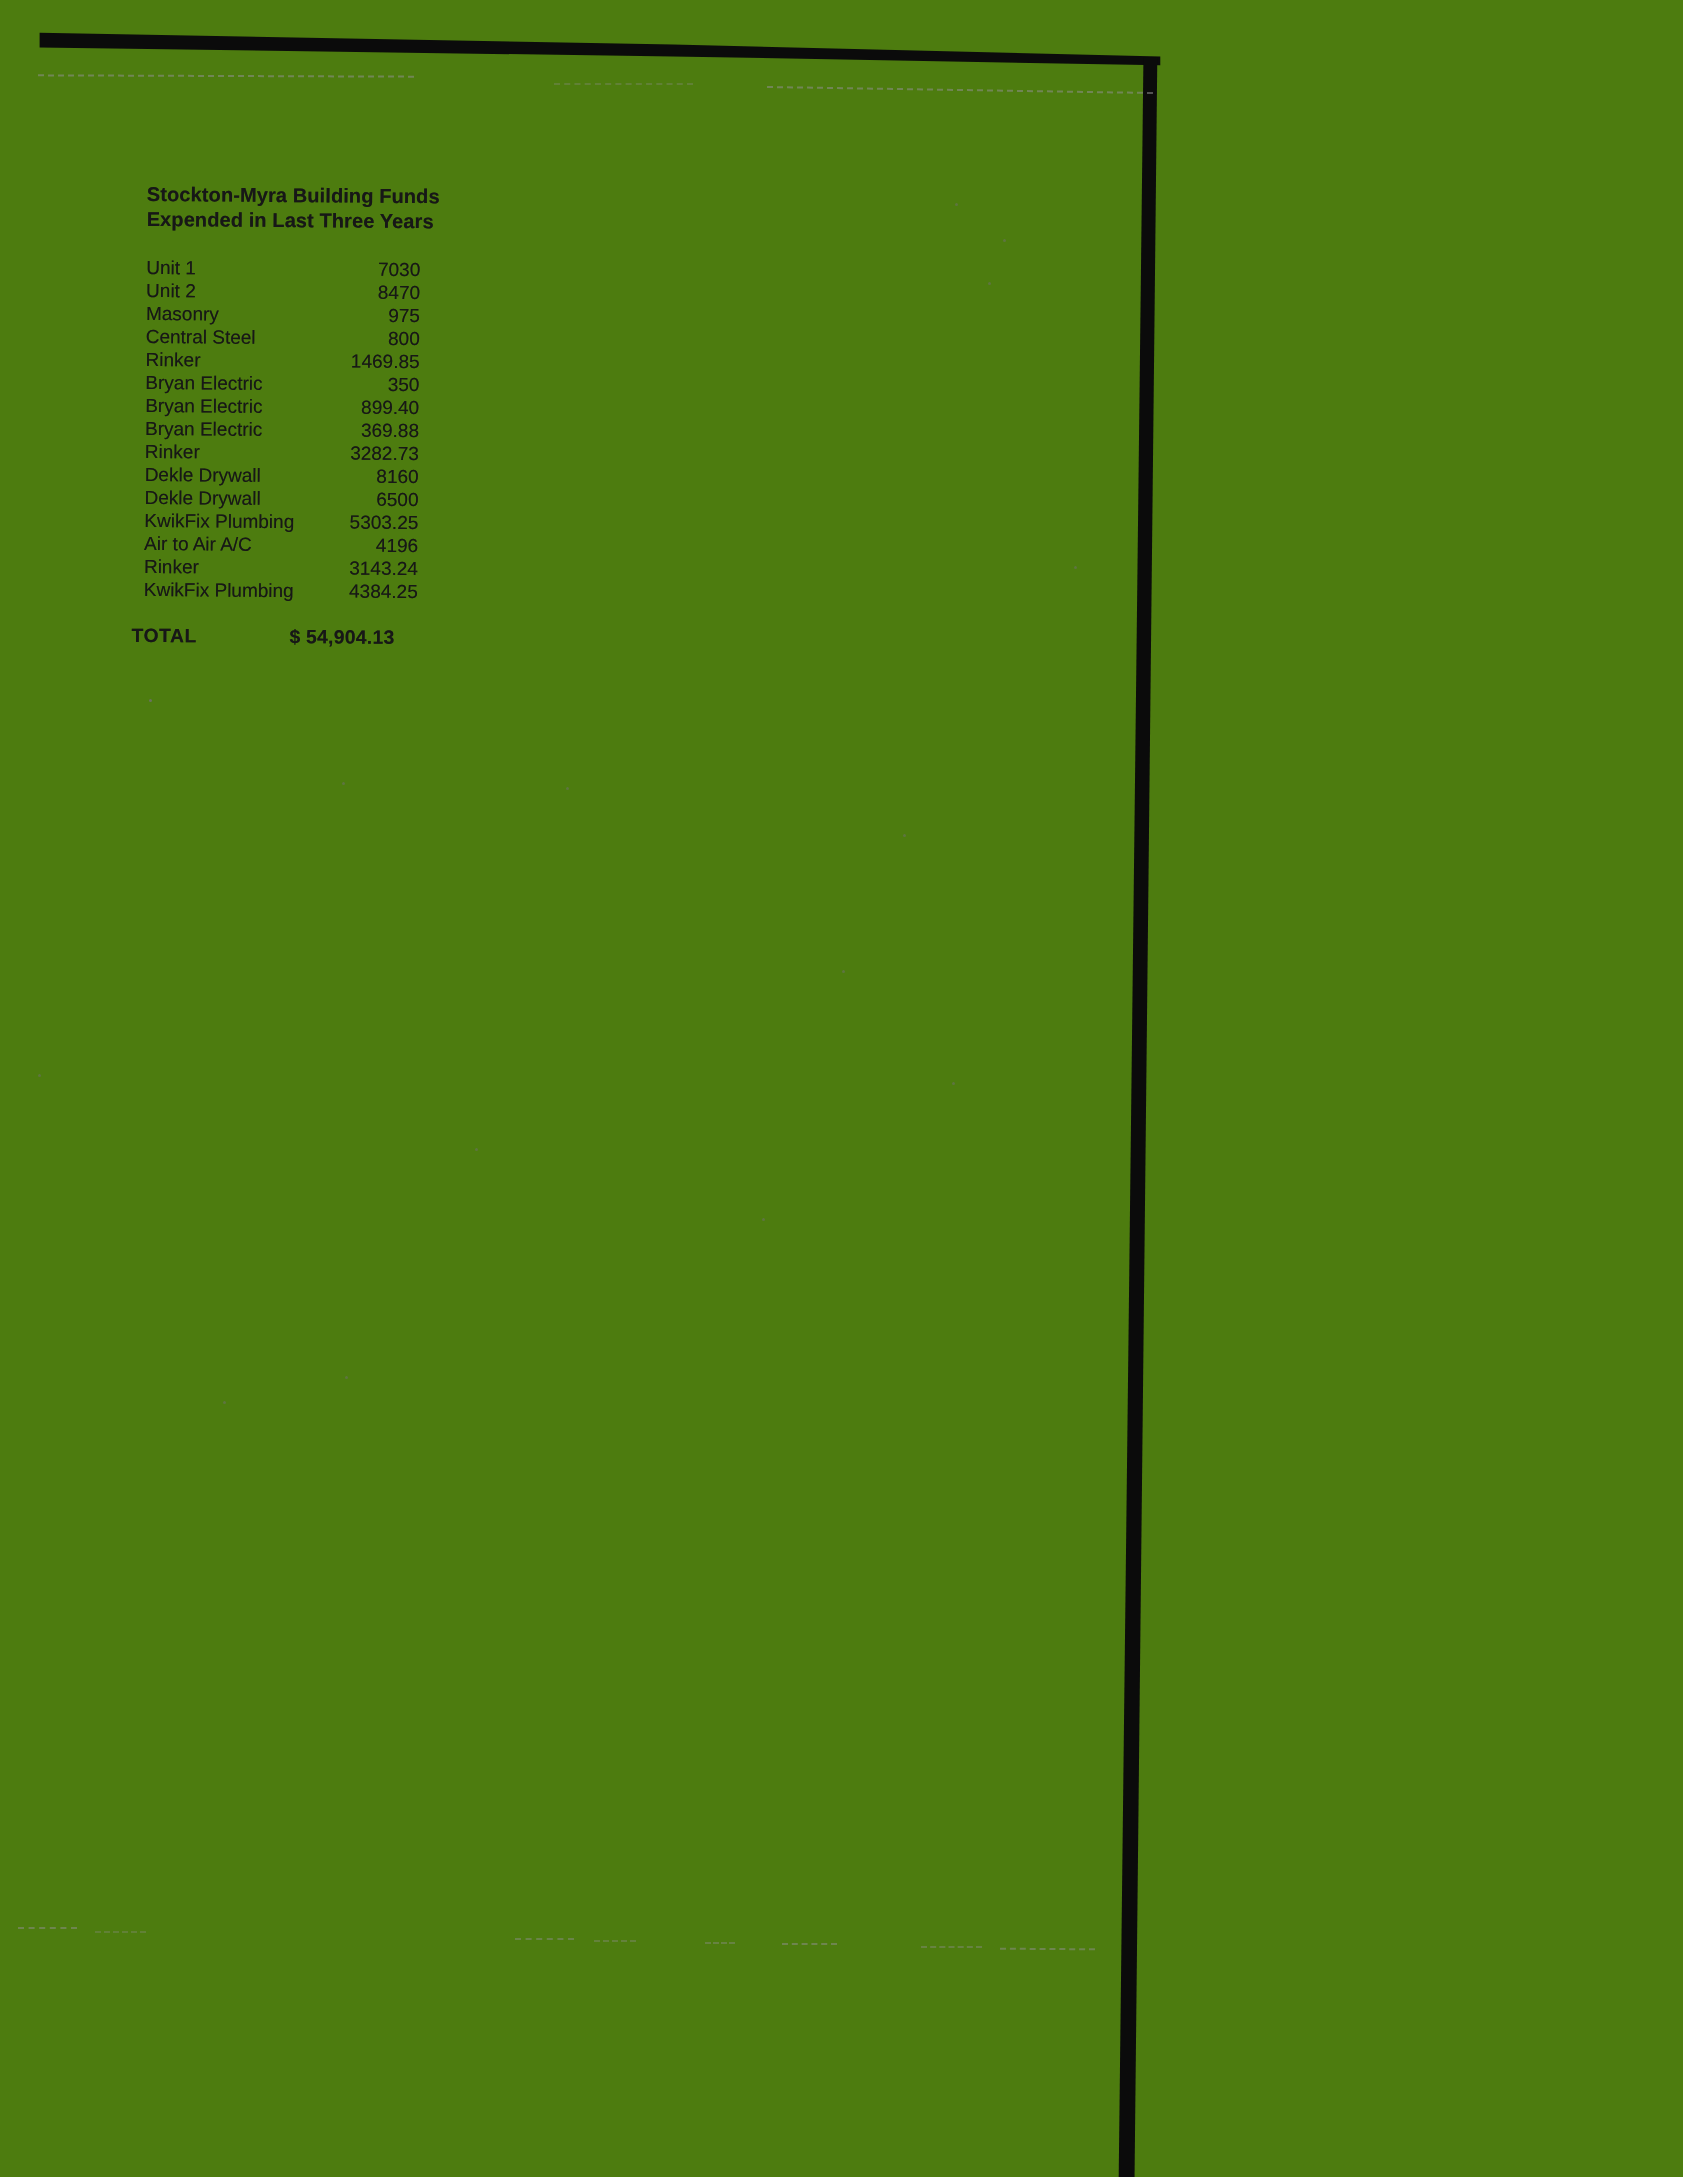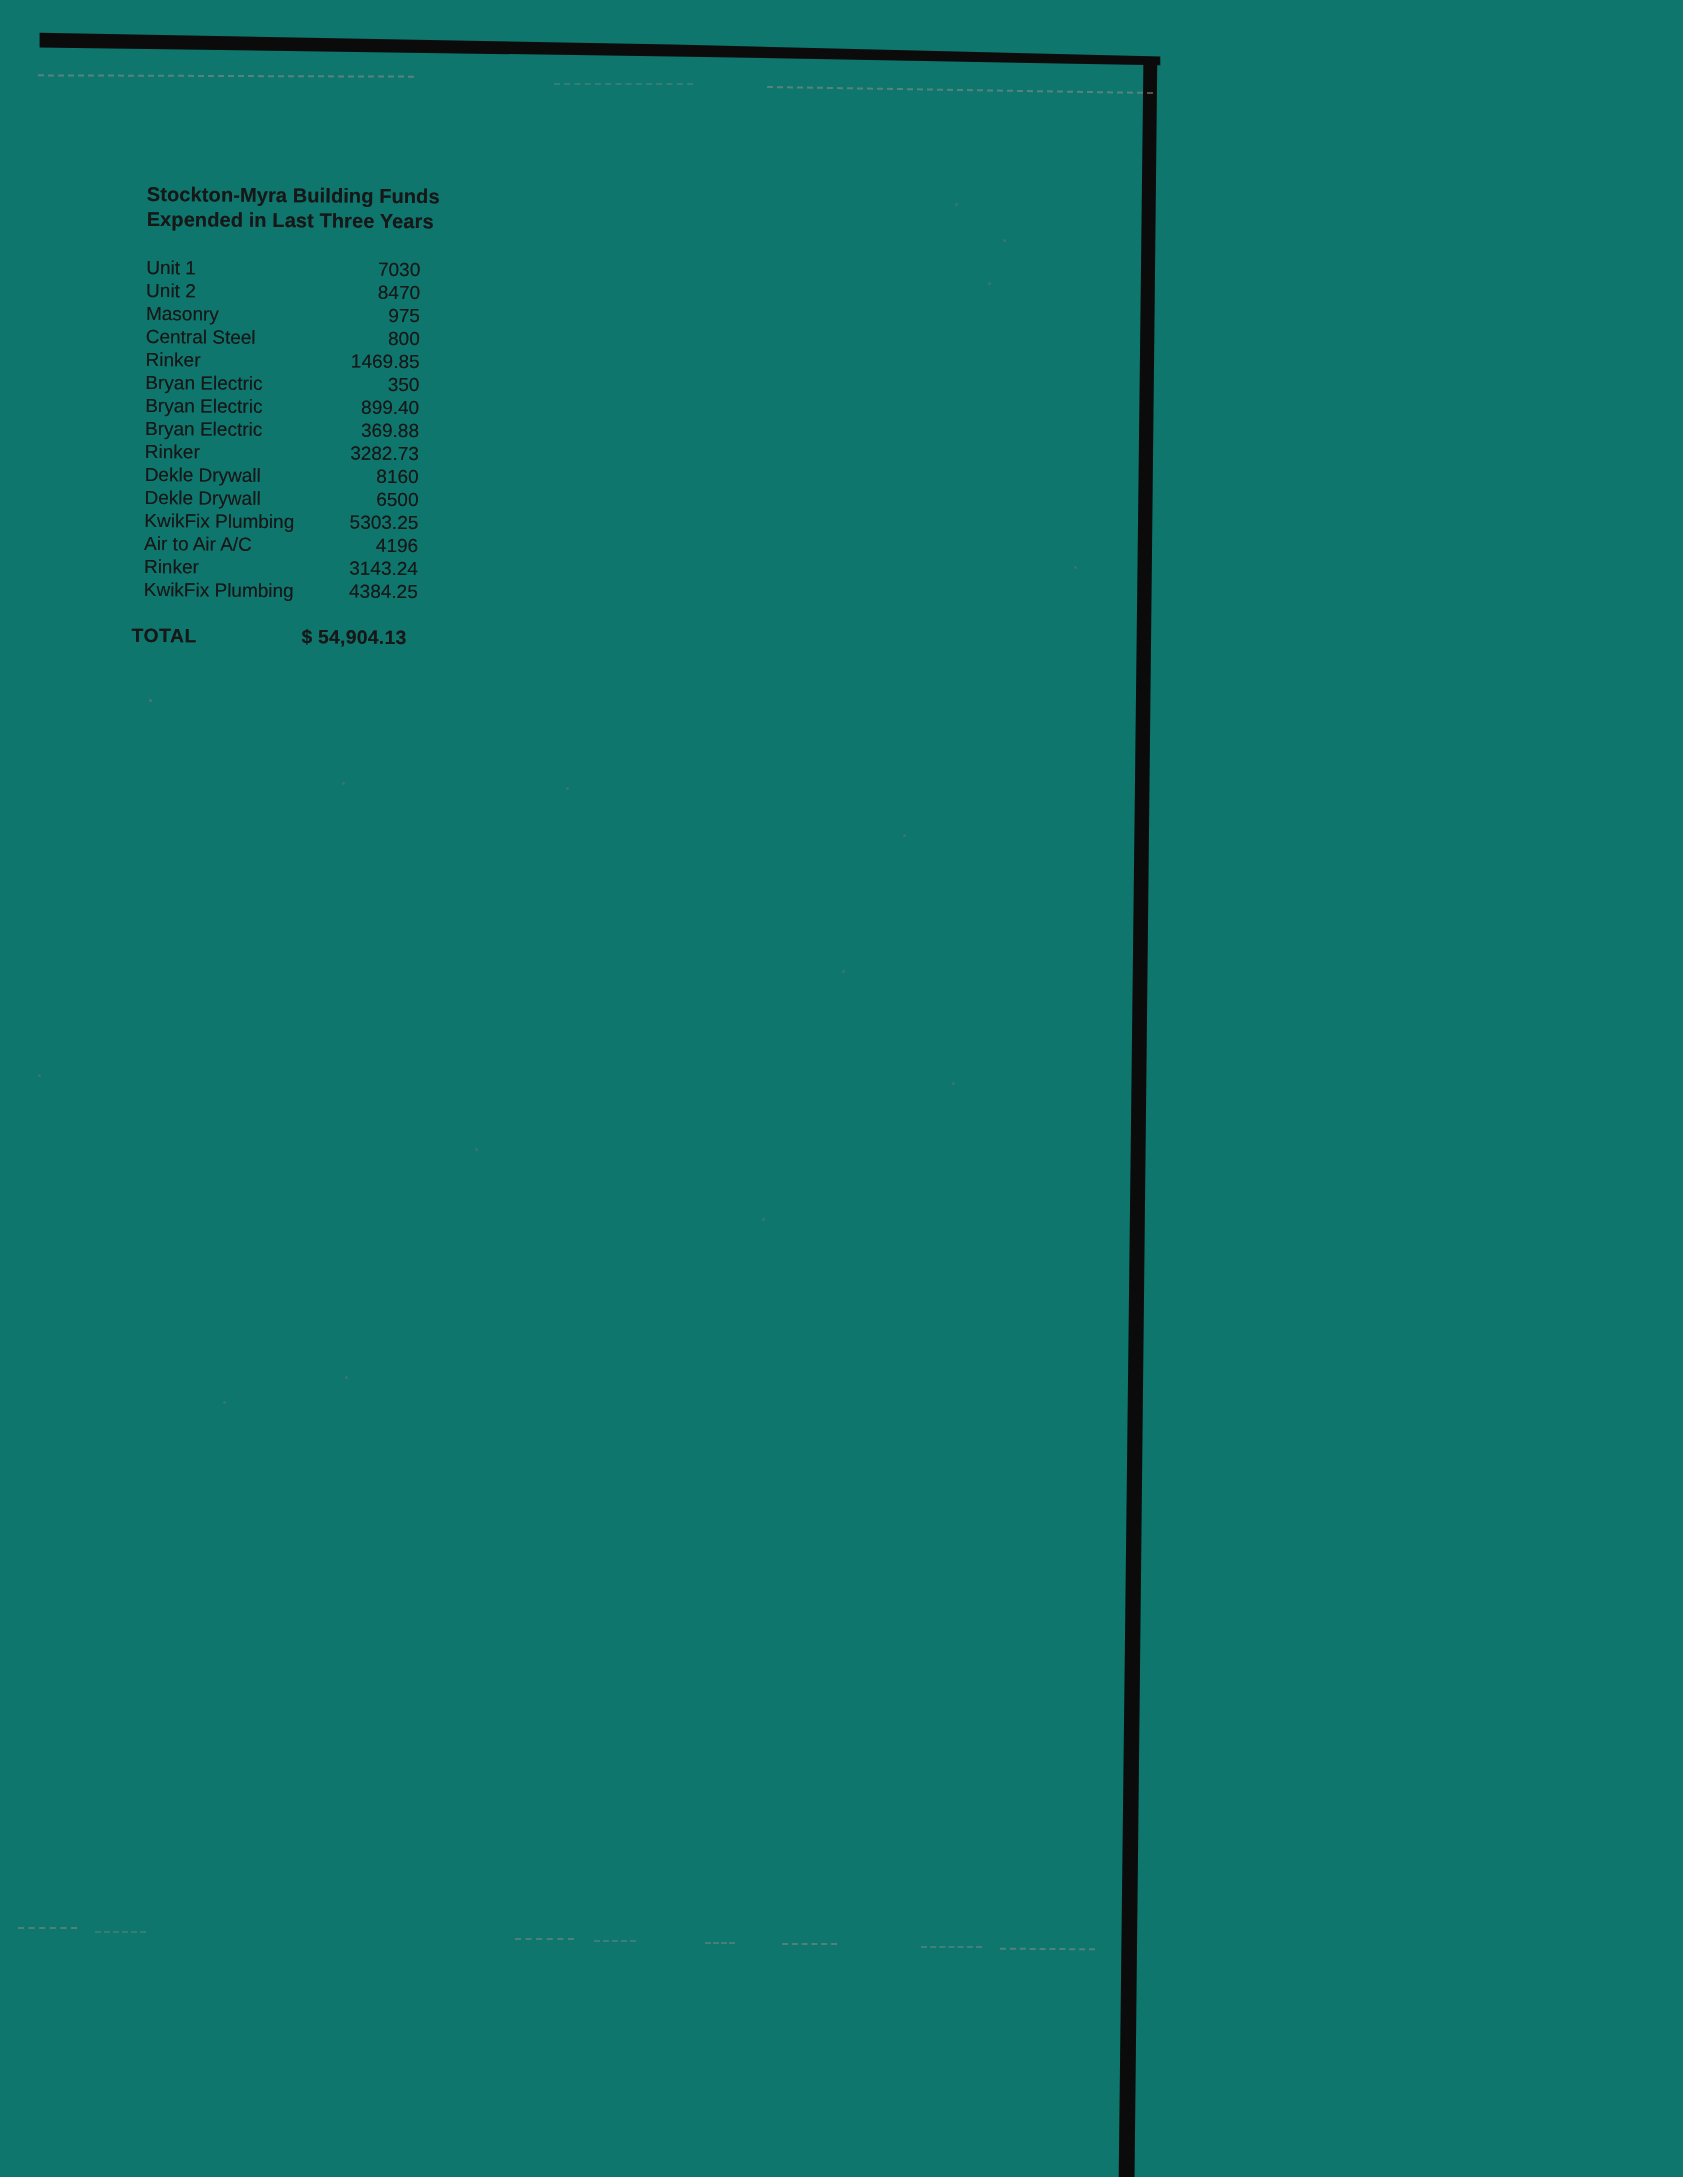--- a/index.html
+++ b/index.html
@@ -10,21 +10,21 @@
   body {
     width: 1683px;
     height: 2177px;
     position: relative;
     overflow: hidden;
     font-family: "Liberation Sans", sans-serif;
   }
   .page {
     position: absolute;
     inset: 0;
-    background: #0f766e;
+    background: #4d7c0f;
   }
   .edges {
     position: absolute;
     left: 0; top: 0;
     width: 1683px;
     height: 2177px;
     pointer-events: none;
   }
   .content {
     position: absolute;
@@ -63,21 +63,21 @@
     font-size: 19.3px;
     line-height: 24px;
     white-space: nowrap;
   }
   .total-label {
     margin-left: -12px;
     letter-spacing: 0.6px;
   }
   .total-amount {
     position: absolute;
-    left: 158px;
+    left: 146px;
     top: 0;
     letter-spacing: 0.3px;
   }
   .dash {
     position: absolute;
     border-top: 2px dashed #8f8f8f;
     height: 0;
   }
   .speck {
     position: absolute;

